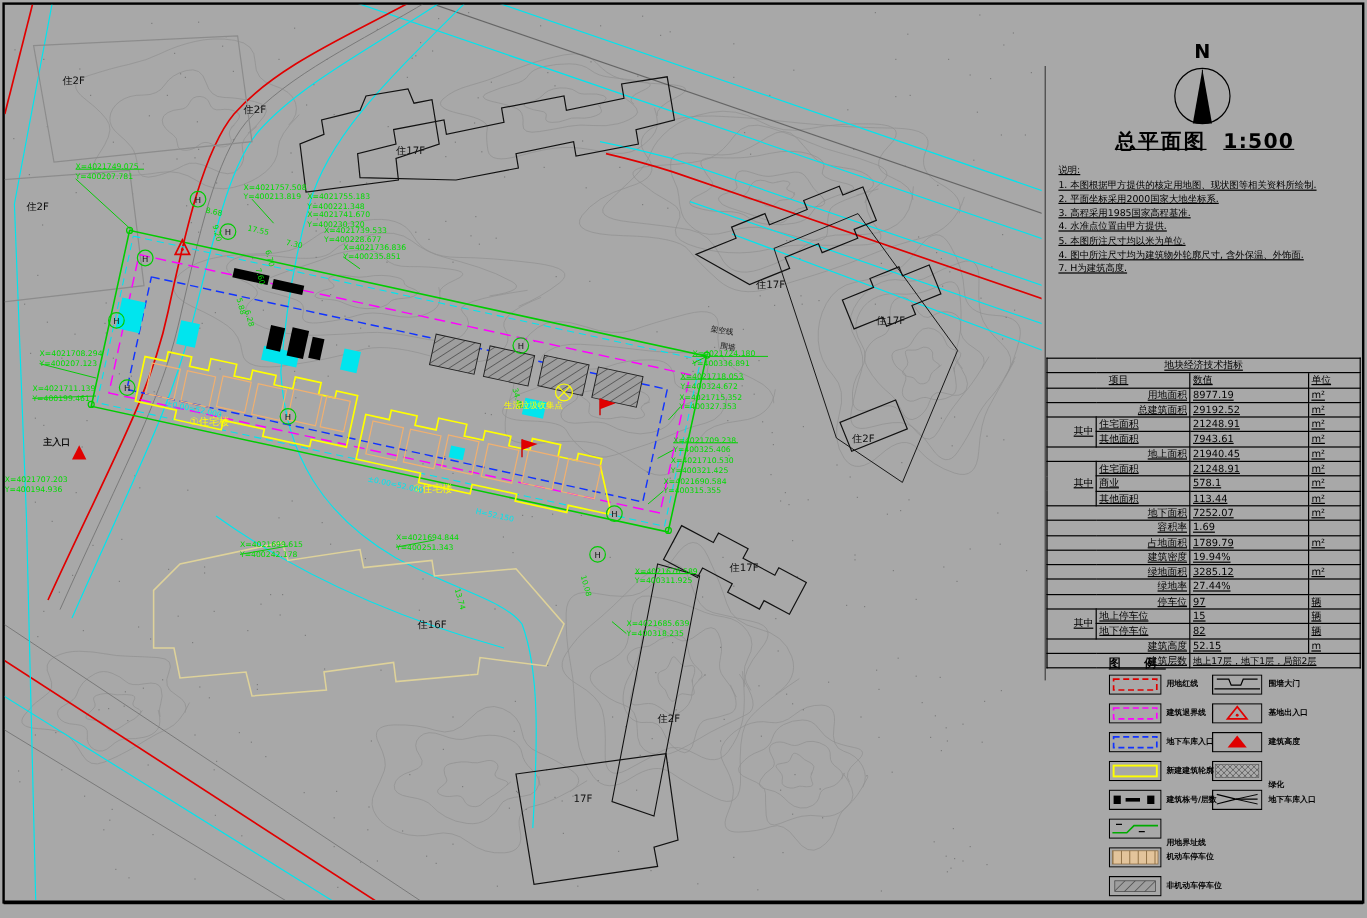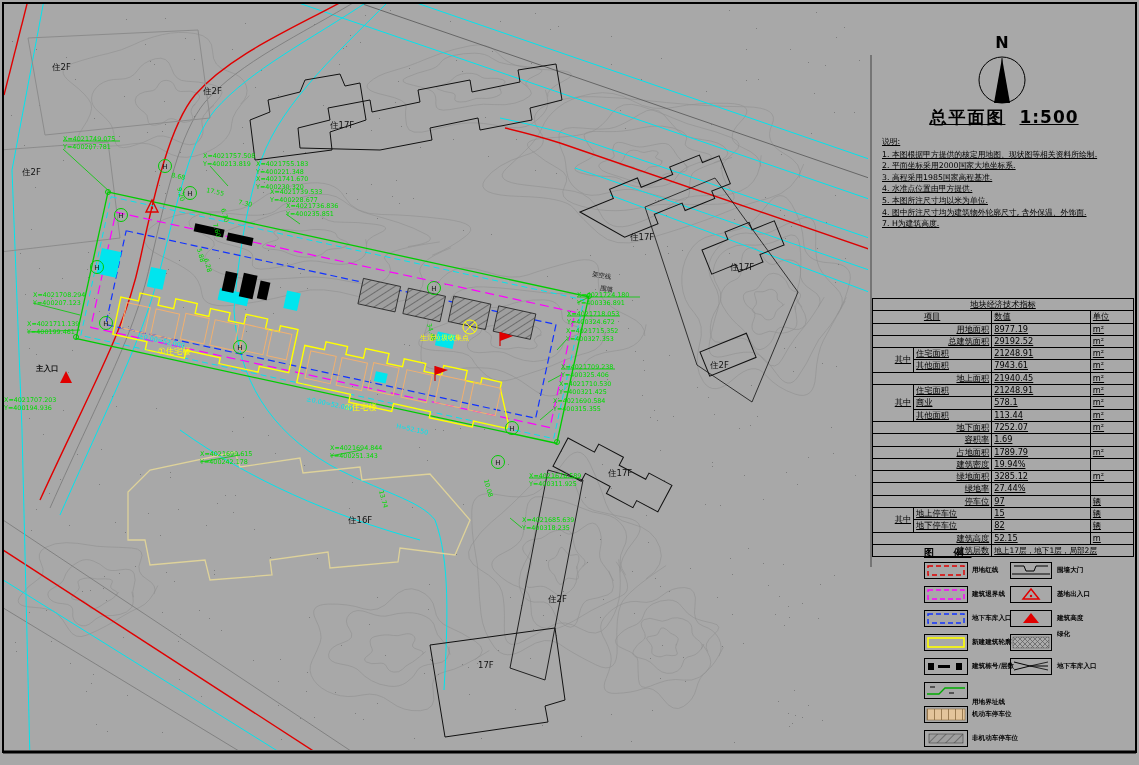--- a/index.html
+++ b/index.html
@@ -1006,21 +1006,21 @@
         <polygon points="21,3 13,13 29,13" fill="#e00000"></polygon>
       </svg>
     </div>
   <div class="lg-label" style="left:133px;top:64px">建筑高度</div>
   <div class="lg-item" style="left:86px;top:88px">
     <svg class="sw" width="42" height="17">
         <rect x="0.5" y="0.5" width="41" height="16" fill="none" stroke="#000"></rect>
         <rect x="3" y="3" width="36" height="11" fill="url(#xhatch)" stroke="#555" stroke-width="0.5"></rect>
       </svg>
     </div>
-  <div class="lg-label" style="left:133px;top:80px">绿化</div>
+  <div class="lg-label" style="left:133px;top:100px">绿化</div>
   <div class="lg-item" style="left:86px;top:112px">
     <svg class="sw" width="42" height="17">
         <rect x="0.5" y="0.5" width="41" height="16" fill="none" stroke="#000"></rect>
         <polyline points="4,4 20,8 4,12" fill="none" stroke="#000" stroke-width="1"></polyline>
         <line x1="20" y1="8" x2="38" y2="8" stroke="#000" stroke-width="1"></line>
         <line x1="20" y1="8" x2="38" y2="4" stroke="#000" stroke-width="0.8"></line>
         <line x1="20" y1="8" x2="38" y2="12" stroke="#000" stroke-width="0.8"></line>
       </svg>
     </div>
   <div class="lg-label" style="left:133px;top:112px">地下车库入口</div>

